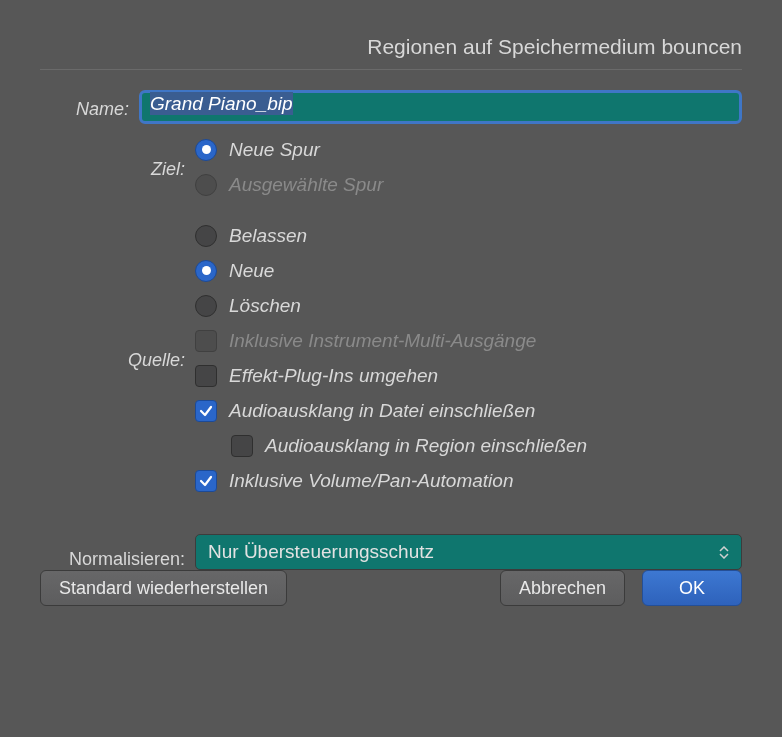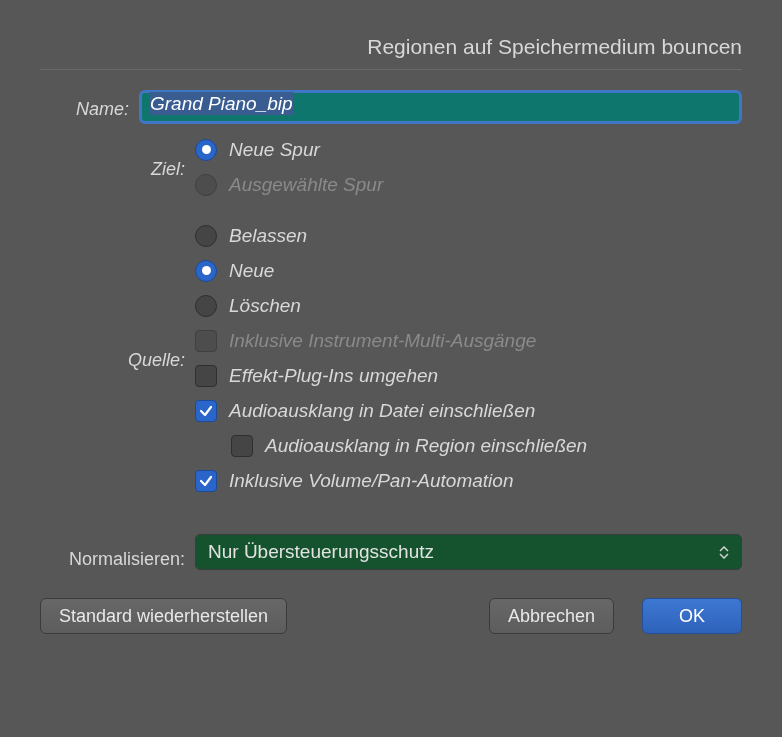--- a/index.html
+++ b/index.html
@@ -127,21 +127,21 @@
       font-size: 19px;
     }
     .select-row {
       display: flex;
       align-items: flex-end;
       margin-top: 36px;
     }
     .select {
       flex: 1;
       height: 36px;
-      background: #14532d;
+      background: #0f766e;
       border: 1px solid #3c3c3c;
       border-radius: 5px;
       display: flex;
       align-items: center;
       padding: 0 12px;
       font-size: 19px;
       color: #e2e2e2;
       justify-content: space-between;
       max-width: 560px;
       gap: 16px;
@@ -150,22 +150,21 @@
       display: flex;
       flex-direction: column;
       gap: 1px;
     }
     .select-arrows svg {
       width: 10px;
       height: 6px;
     }
     .button-row {
       display: flex;
-      margin-top: 28px;
-      gap: 28px;
+      gap: 17px;
     }
     .spacer {
       flex: 1;
     }
     .btn {
       height: 36px;
       background: linear-gradient(#676768, #5d5d5e);
       border: 1px solid #3b3b3b;
       border-radius: 6px;
       color: #e8e8e8;

